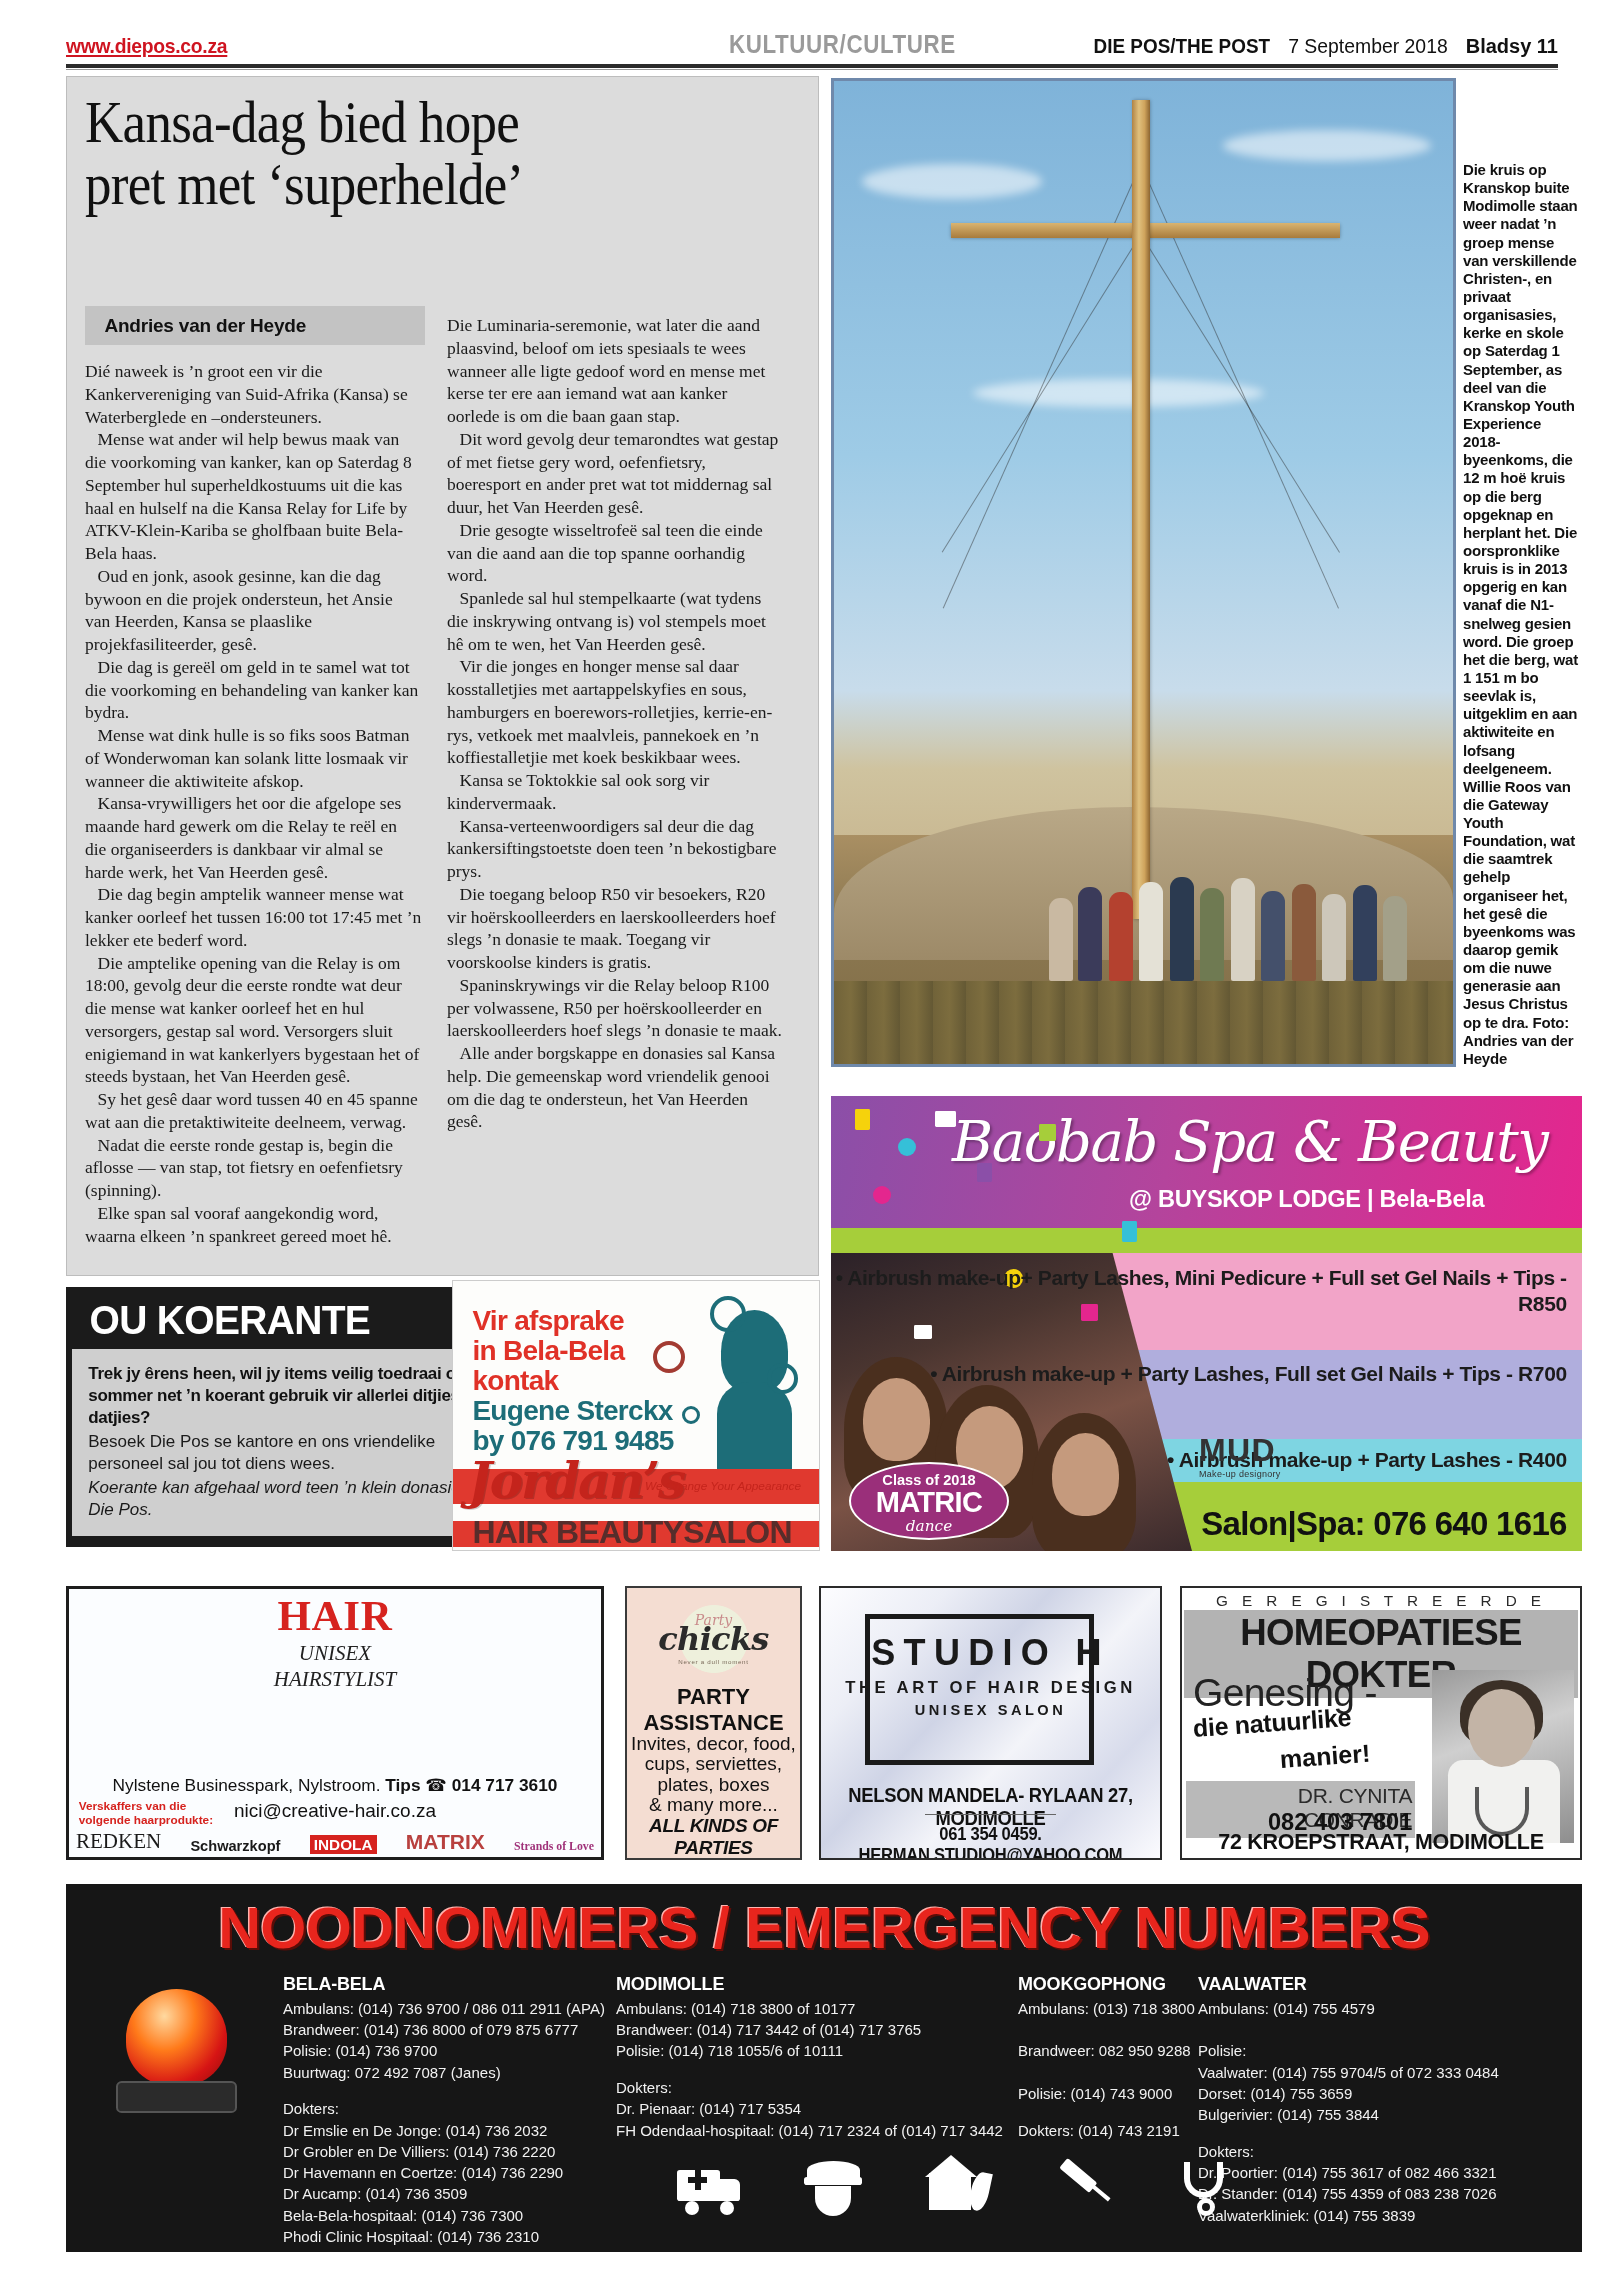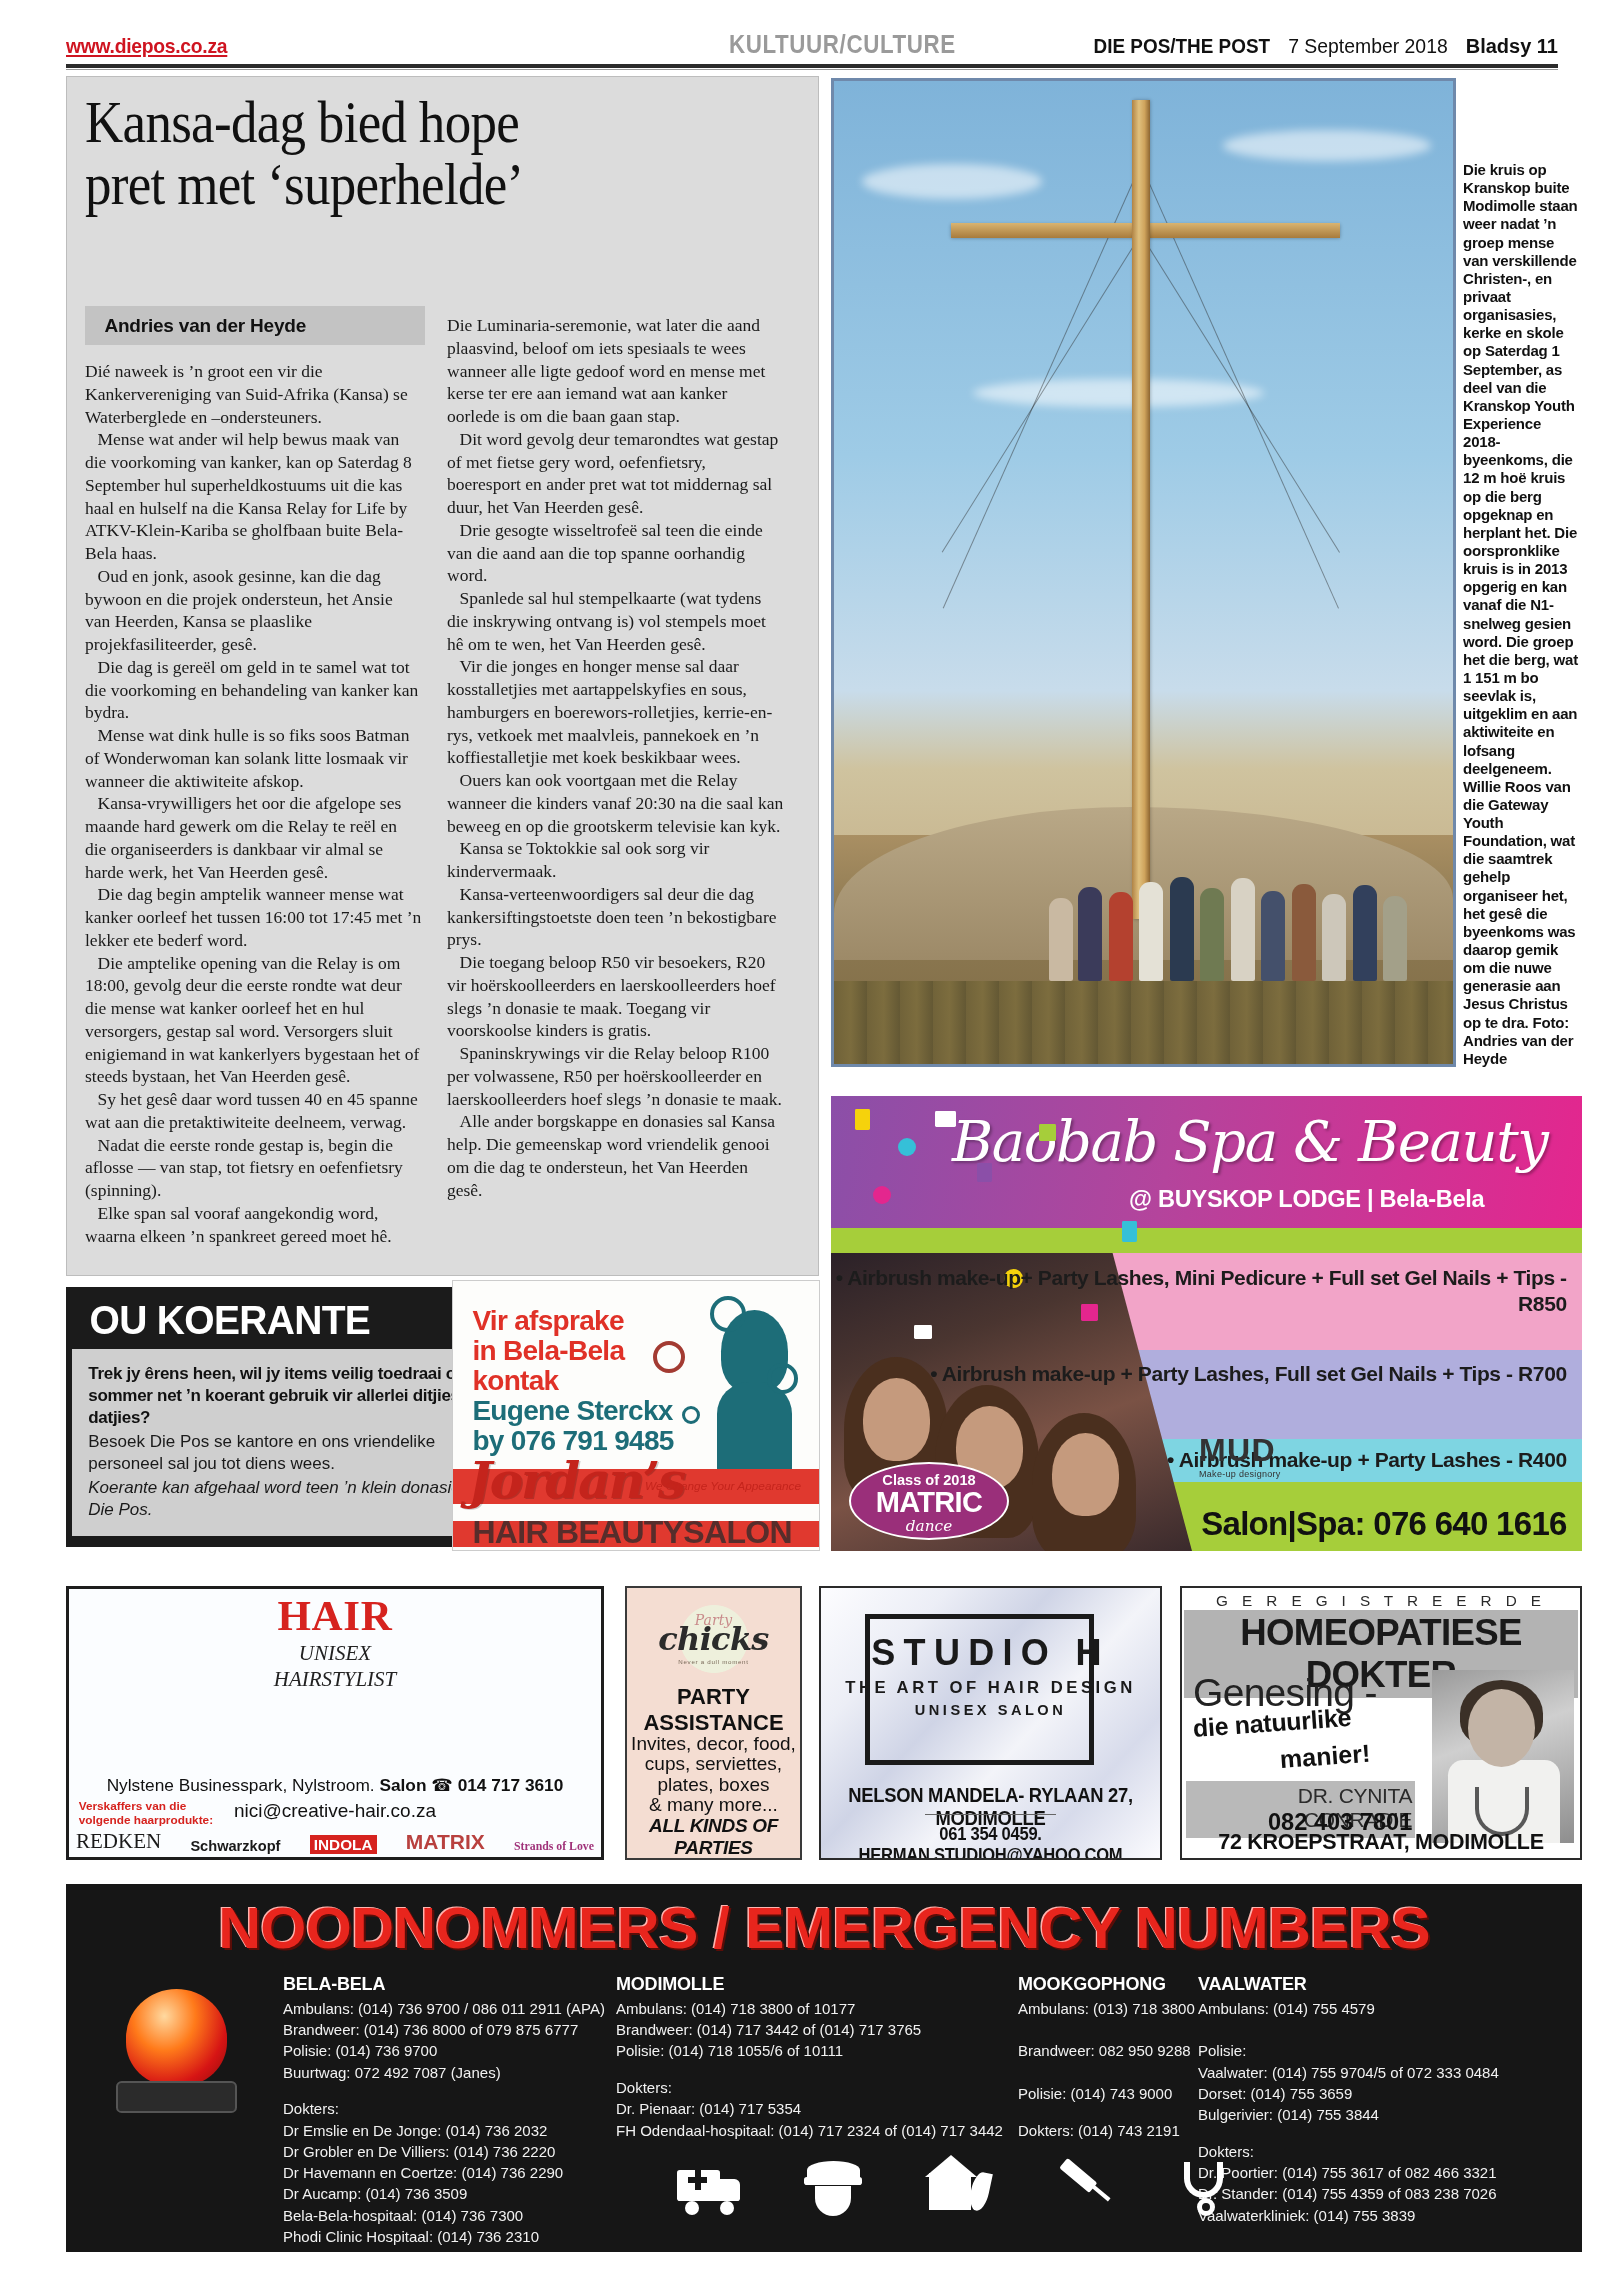--- a/index.html
+++ b/index.html
@@ -309,21 +309,20 @@
           <p>Sy het gesê daar word tussen 40 en 45 spanne wat aan die pretaktiwiteite deelneem, verwag.</p>
           <p>Nadat die eerste ronde gestap is, begin die aflosse — van stap, tot fietsry en oefenfietsry (spinning).</p>
           <p>Elke span sal vooraf aangekondig word, waarna elkeen ’n spankreet gereed moet hê.</p>
         </div>
       <div class="col col2" id="col2">
           <p class="first">Die Luminaria-seremonie, wat later die aand plaasvind, beloof om iets spesiaals te wees wanneer alle ligte gedoof word en mense met kerse ter ere aan iemand wat aan kanker oorlede is om die baan gaan stap.</p>
           <p>Dit word gevolg deur temarondtes wat gestap of met fietse gery word, oefenfietsry, boeresport en ander pret wat tot middernag sal duur, het Van Heerden gesê.</p>
           <p>Drie gesogte wisseltrofeë sal teen die einde van die aand aan die top spanne oorhandig word.</p>
           <p>Spanlede sal hul stempelkaarte (wat tydens die inskrywing ontvang is) vol stempels moet hê om te wen, het Van Heerden gesê.</p>
           <p>Vir die jonges en honger mense sal daar kosstalletjies met aartappelskyfies en sous, hamburgers en boerewors-rolletjies, kerrie-en-rys, vetkoek met maalvleis, pannekoek en ’n koffiestalletjie met koek beskikbaar wees.</p>
-          <p>Ouers kan ook voortgaan met die Relay wanneer die kinders vanaf 20:30 na die saal kan beweeg en op die grootskerm televisie kan kyk.</p>
           <p>Kansa se Toktokkie sal ook sorg vir kindervermaak.</p>
           <p>Kansa-verteenwoordigers sal deur die dag kankersiftingstoetste doen teen ’n bekostigbare prys.</p>
           <p>Die toegang beloop R50 vir besoekers, R20 vir hoërskoolleerders en laerskoolleerders hoef slegs ’n donasie te maak. Toegang vir voorskoolse kinders is gratis.</p>
           <p>Spaninskrywings vir die Relay beloop R100 per volwassene, R50 per hoërskoolleerder en laerskoolleerders hoef slegs ’n donasie te maak.</p>
           <p>Alle ander borgskappe en donasies sal Kansa help. Die gemeenskap word vriendelik genooi om die dag te ondersteun, het Van Heerden gesê.</p>
         </div>
     </div>
   </div>
 
   <div class="photo">
@@ -444,21 +443,21 @@
   <div class="adrow">
 
     <div class="ad ad-creative">
       <div class="ca-logo">
         <div class="ca-hair">HAIR</div>
         <div class="ca-unisex">UNISEX</div>
         <div class="ca-unisex">HAIRSTYLIST</div>
       </div>
       <div class="ca-addr">
         <span>Nylstene Businesspark, Nylstroom.</span>
-        <b>Salon</b>
+        <b>Tips</b>
         <span>☎</span>
         <b>014 717 3610</b>
       </div>
       <div class="ca-mail">nici@creative-hair.co.za</div>
       <div class="ca-supp" style="white-space:pre-line">Verskaffers van die
 volgende haarprodukte:</div>
       <div class="ca-brands">
         <span class="redken">REDKEN</span>
         <span style="font-size:14.6px">Schwarzkopf</span>
         <span class="indola">INDOLA</span>

